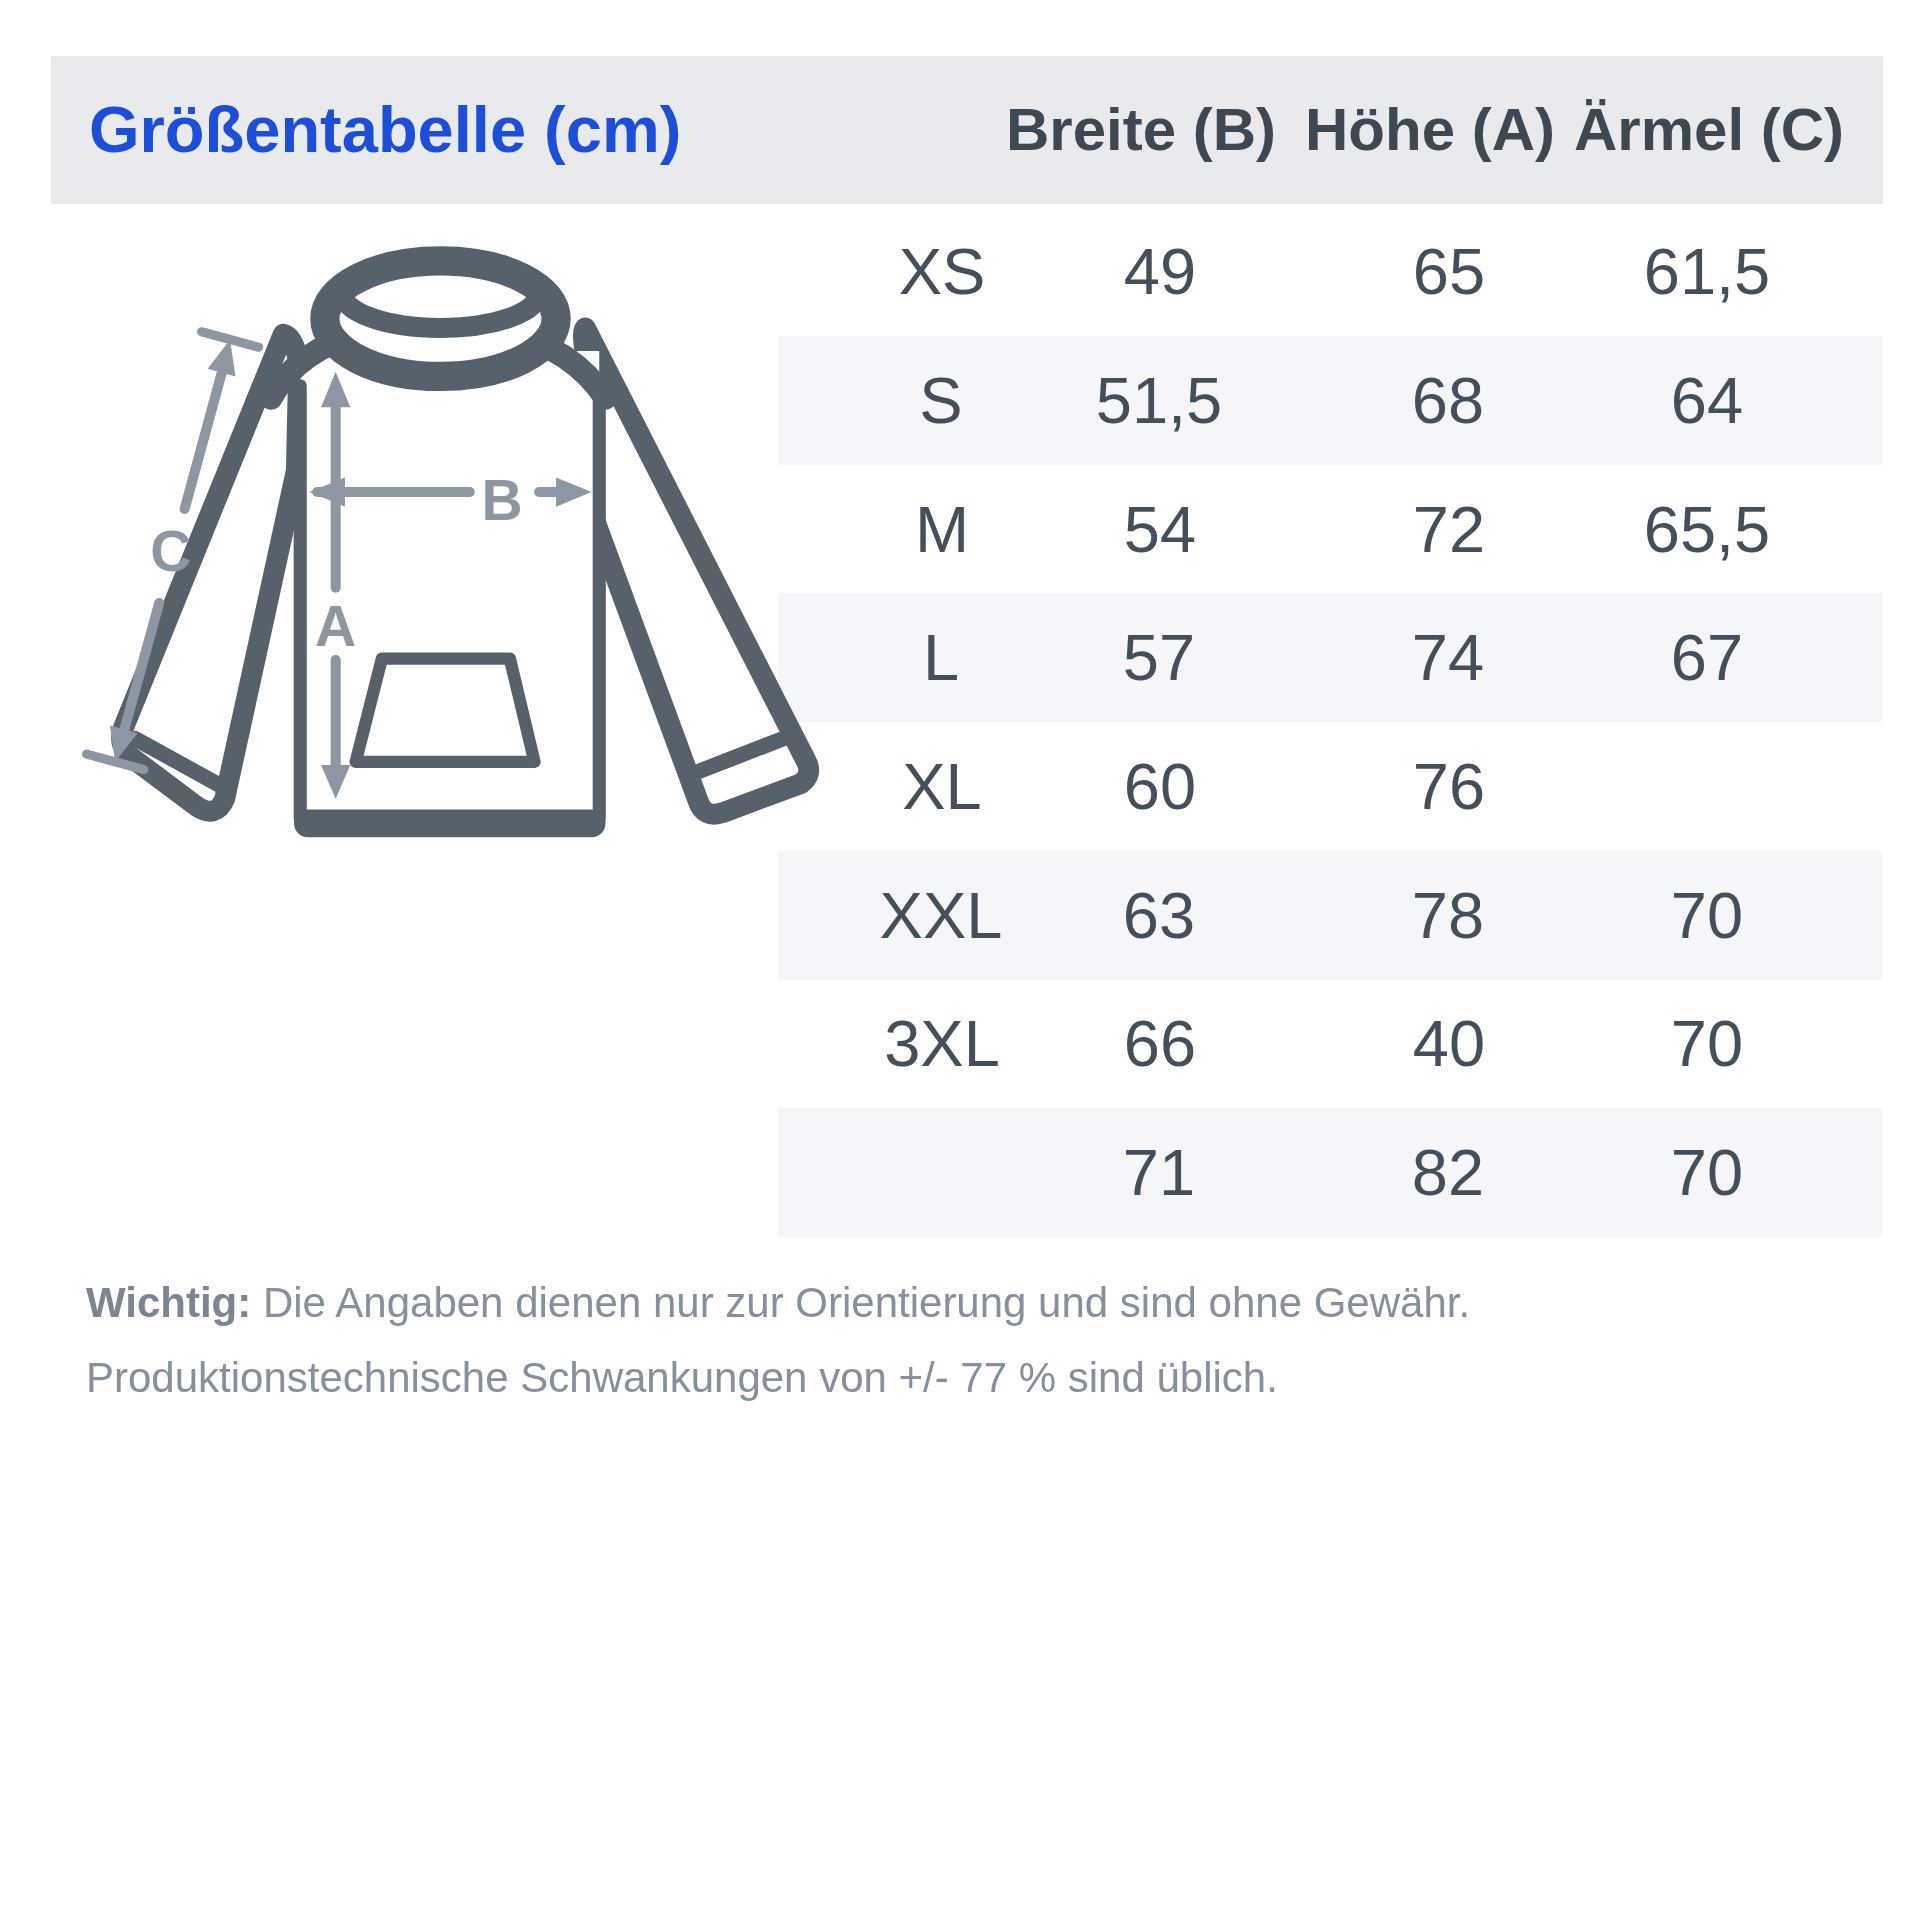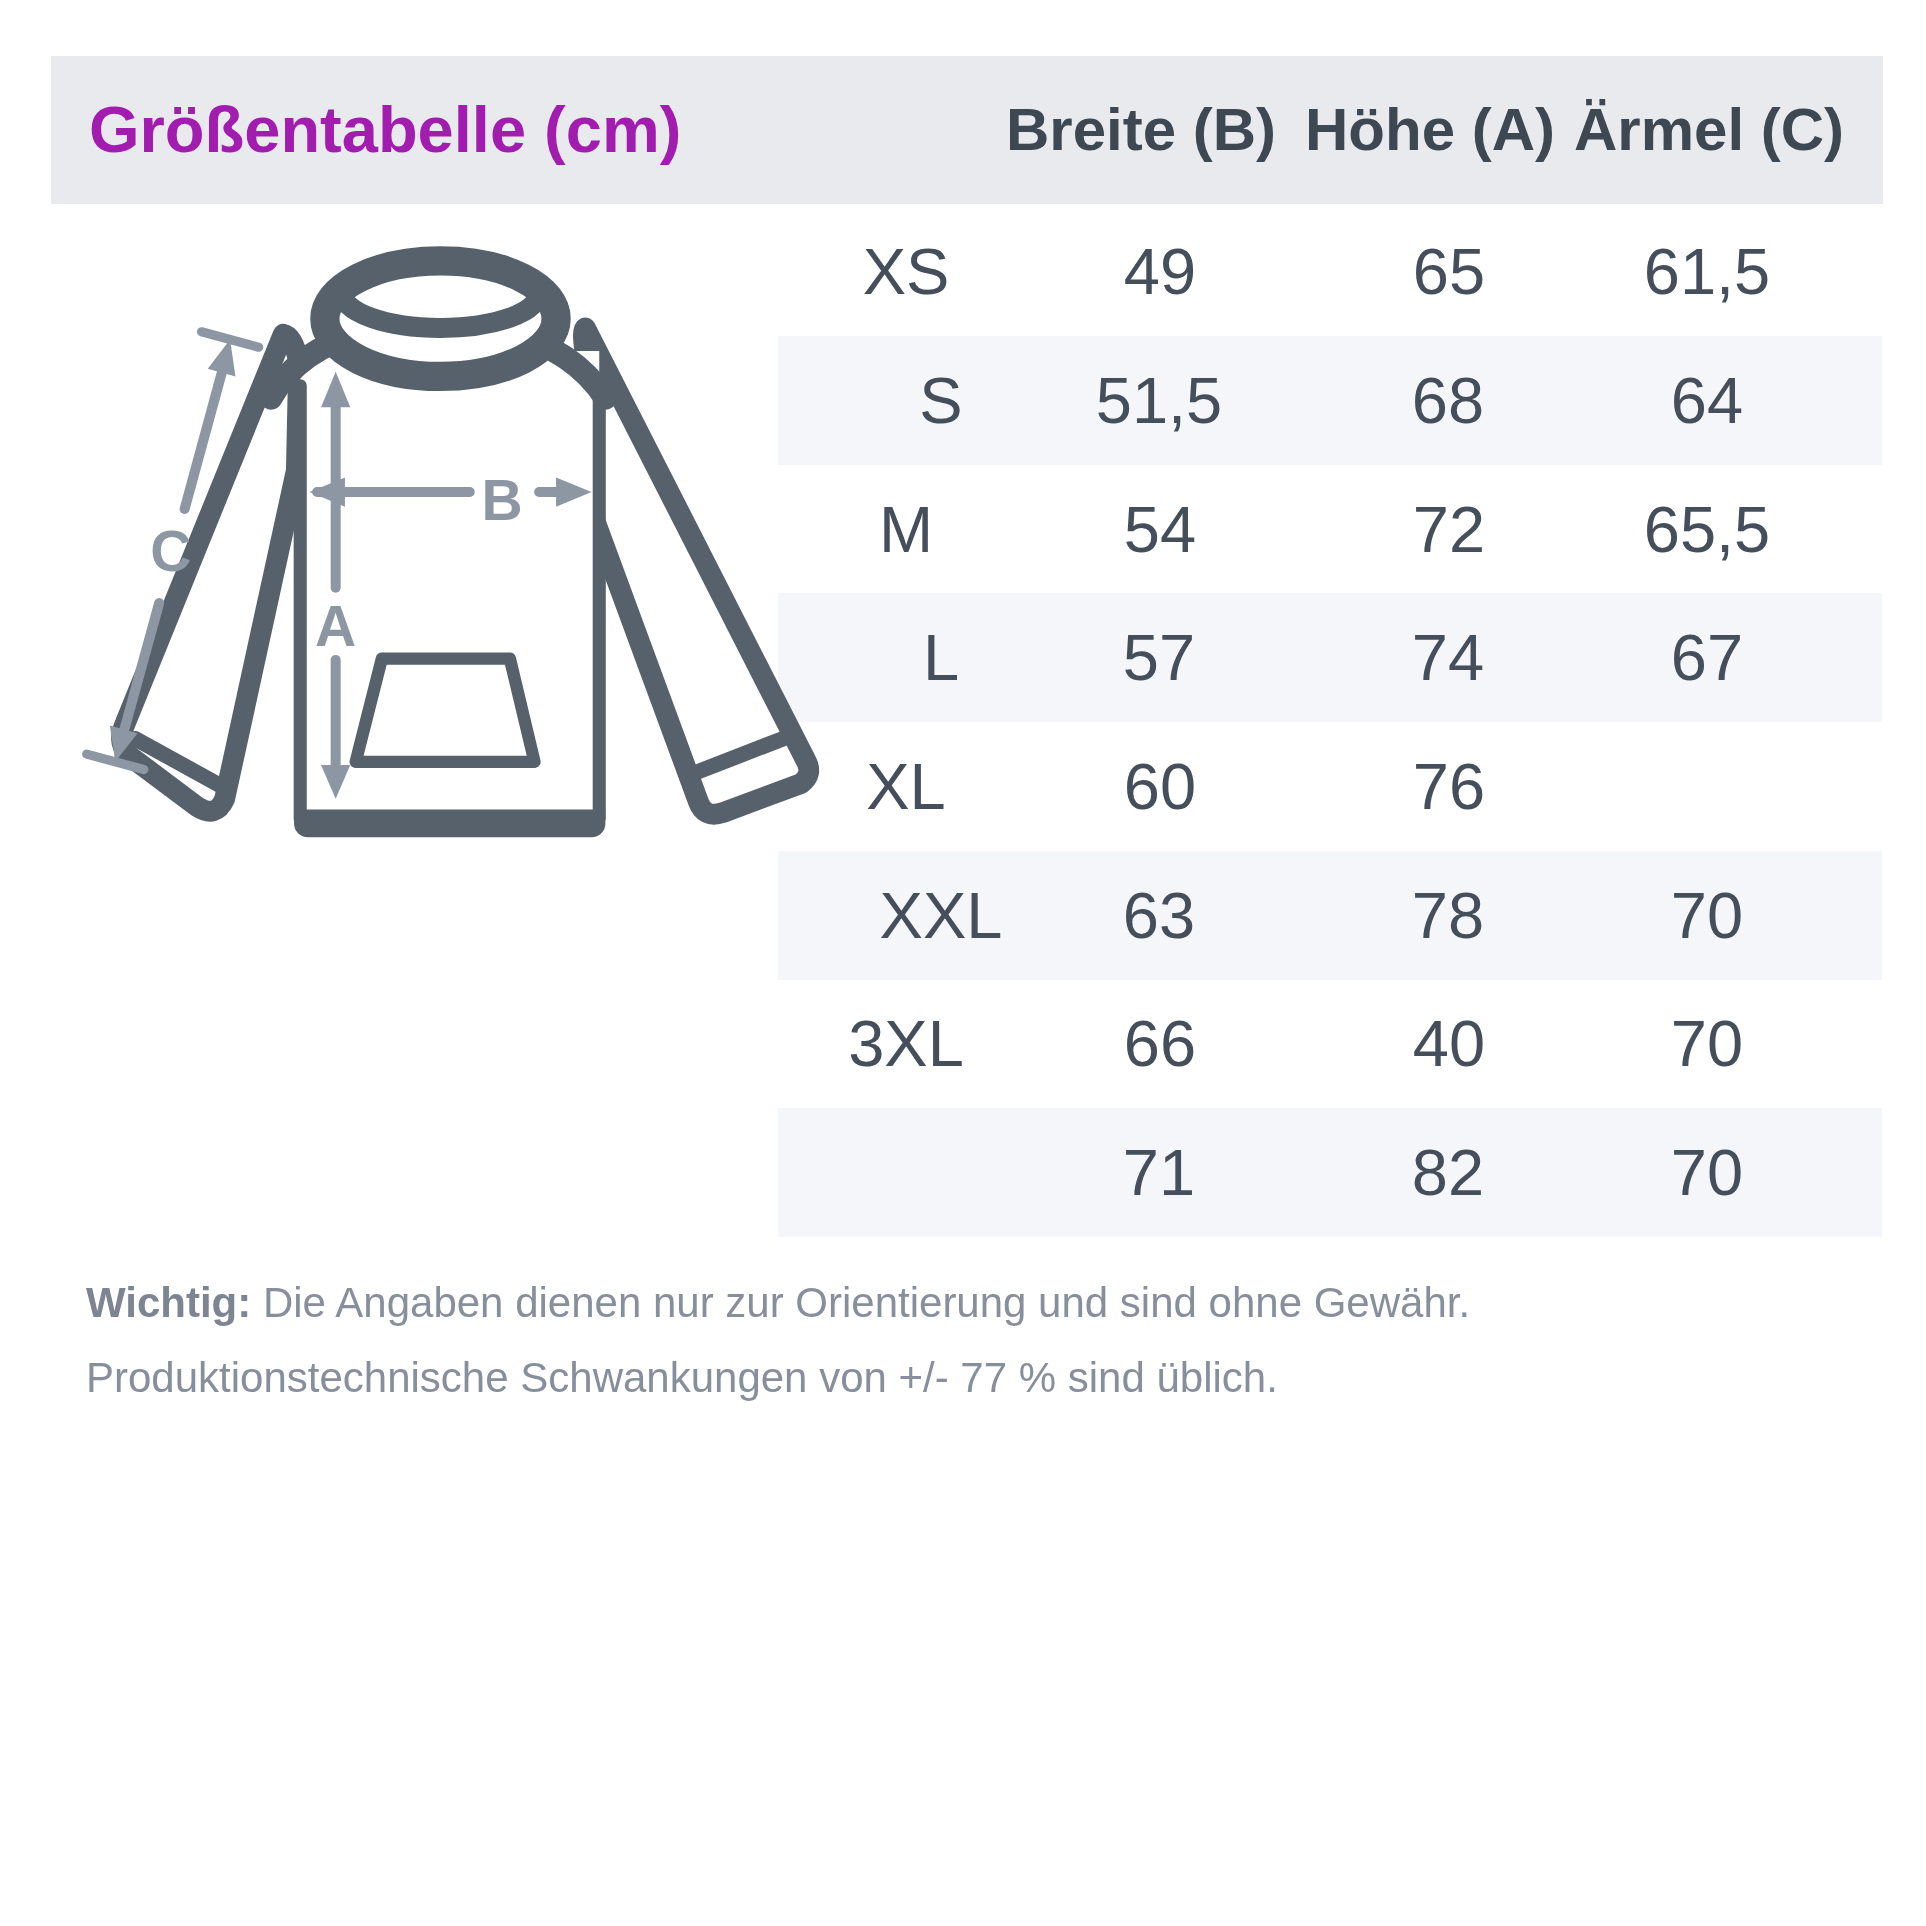--- a/index.html
+++ b/index.html
@@ -4,35 +4,35 @@
 <style>
   html,body{margin:0;padding:0;background:#ffffff;}
   #canvas{
     position:relative;width:1926px;height:1926px;background:#ffffff;overflow:hidden;
     font-family:"Liberation Sans","DejaVu Sans",sans-serif;
   }
   
   .header-band{position:absolute;left:51px;top:56px;width:1832px;height:148px;background:#e8eaee;}
   .page-title{
     position:absolute;left:89px;top:56px;height:148px;line-height:148px;
-    font-size:65px;font-weight:bold;color:#a21caf;white-space:nowrap;
+    font-size:65px;font-weight:bold;color:#1d4ed8;white-space:nowrap;
   }
   .col-header{
     position:absolute;top:56px;height:148px;line-height:148px;transform:translateX(-50%);
     font-size:60px;font-weight:bold;color:#3d4853;white-space:nowrap;
   }
   .col-breite{left:1141px;} .col-hoehe{left:1430px;} .col-aermel{left:1709px;}
   
   .trow{position:absolute;left:0;width:1926px;height:129px;}
   .trow.gray{left:778px;width:1104px;background:#f5f6f9;}
   .trow .cell{
     position:absolute;top:0;height:129px;line-height:129px;transform:translateX(-50%);
     font-size:65px;color:#454f5c;white-space:nowrap;
   }
-  .cell.c-size{left:906px;} .trow.gray .cell.c-size{left:163px;}
+  .cell.c-size{left:942px;} .trow.gray .cell.c-size{left:163px;}
   .cell.c-breite{left:1160px;} .trow.gray .cell.c-breite{left:381px;}
   .cell.c-hoehe{left:1449px;} .trow.gray .cell.c-hoehe{left:670px;}
   .cell.c-aermel{left:1707px;} .trow.gray .cell.c-aermel{left:929px;}
   
   .diagram{position:absolute;left:69px;top:216px;width:763px;height:640px;}
   
   .footer-note{
     position:absolute;left:86px;top:1265px;width:1795px;
     font-size:42px;line-height:75px;color:#878f9c;
   }

